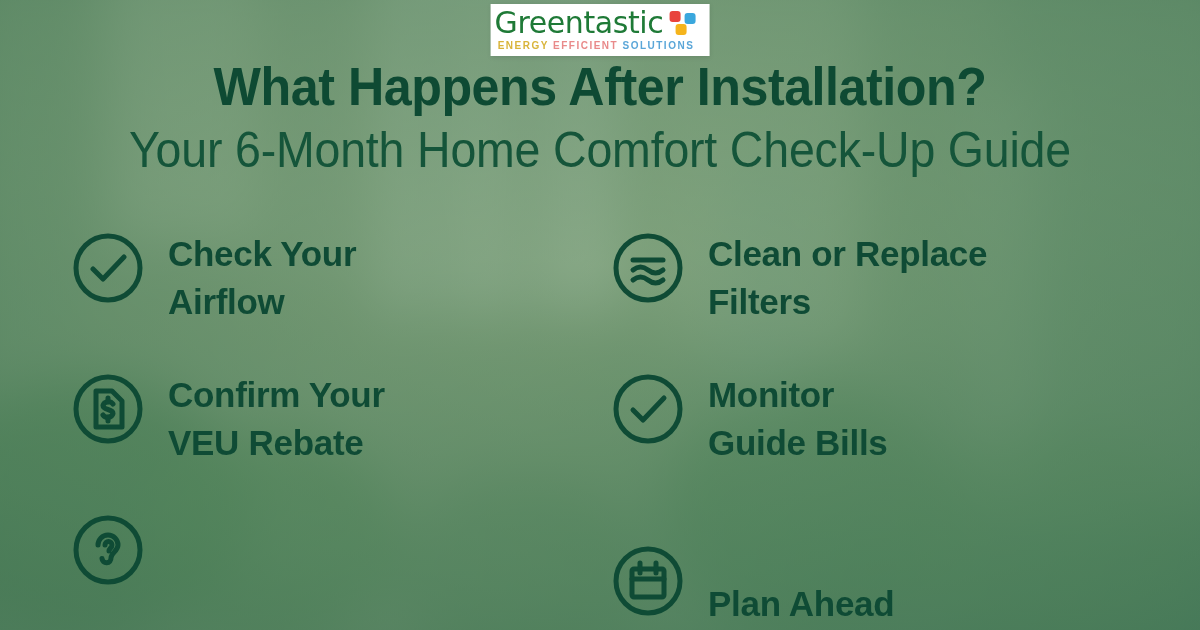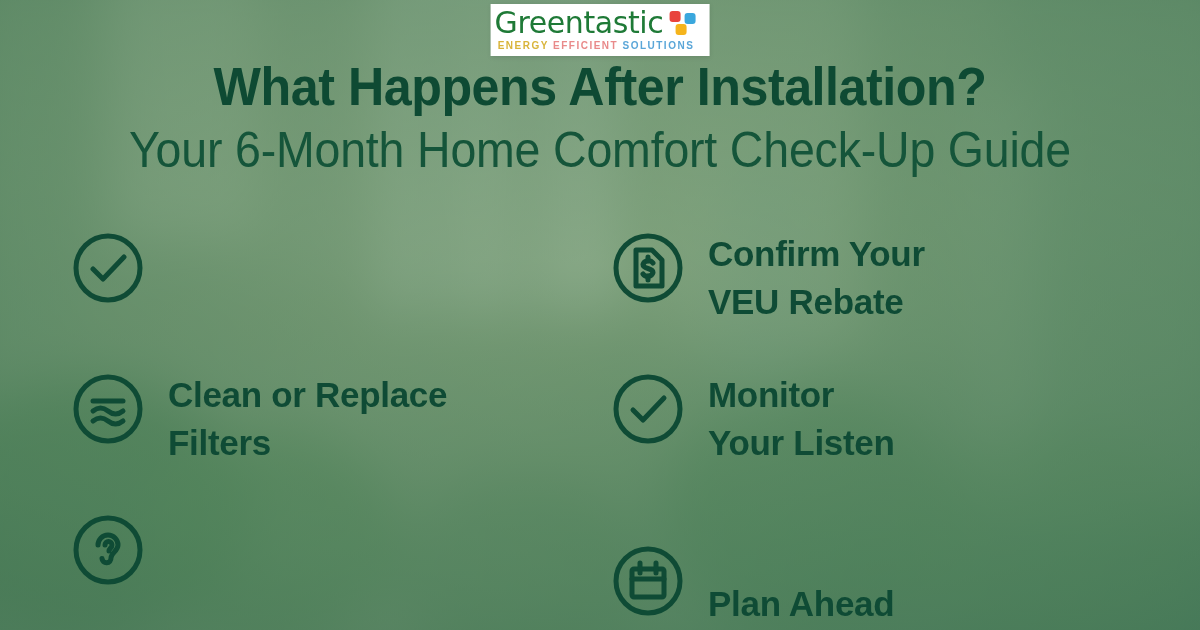--- a/index.html
+++ b/index.html
@@ -163,57 +163,59 @@
 
     <div class="grid">
 
       <div class="item">
         <span class="icon-wrap">
           <svg viewBox="0 0 76 76" fill="none" stroke="#0f4b35" stroke-width="5" stroke-linecap="round" stroke-linejoin="round">
             <circle cx="38" cy="38" r="32"></circle>
               <path d="M23 39 L33 49 L54 27"></path>
           </svg>
         </span>
+        <span class="item-label">Check Your
+Airflow</span>
+      </div>
+
+      <div class="item">
+        <span class="icon-wrap">
+          <svg viewBox="0 0 76 76" fill="none" stroke="#0f4b35" stroke-width="5" stroke-linecap="round" stroke-linejoin="round">
+            <circle cx="38" cy="38" r="32"></circle>
+            <path d="M23 30 h30"></path>
+            <path d="M23 40 q7.5 -6 15 0 t15 0"></path>
+            <path d="M23 50 q7.5 -6 15 0 t15 0"></path>
+          </svg>
+        </span>
+        <span class="item-label">Clean or Replace
+Filters</span>
       </div>
 
       <div class="item">
         <span class="icon-wrap">
           <svg viewBox="0 0 76 76" fill="none" stroke="#0f4b35" stroke-width="5" stroke-linecap="round" stroke-linejoin="round">
             <circle cx="38" cy="38" r="32"></circle>
             <path d="M26 20 h16 l10 10 v26 h-26 z"></path>
             <path d="M43 33 a5.5 5 0 0 0 -10 1.5 c0 5 10 3 10 8 a5.5 5 0 0 1 -10 1.5"></path>
             <path d="M38 27 v4 M38 46 v4"></path>
           </svg>
         </span>
         <span class="item-label">Confirm Your
 VEU Rebate</span>
       </div>
 
       <div class="item">
         <span class="icon-wrap">
           <svg viewBox="0 0 76 76" fill="none" stroke="#0f4b35" stroke-width="5" stroke-linecap="round" stroke-linejoin="round">
             <circle cx="38" cy="38" r="32"></circle>
-            <path d="M23 30 h30"></path>
-            <path d="M23 40 q7.5 -6 15 0 t15 0"></path>
-            <path d="M23 50 q7.5 -6 15 0 t15 0"></path>
-          </svg>
-        </span>
-        <span class="item-label">Clean or Replace
-Filters</span>
-      </div>
-
-      <div class="item">
-        <span class="icon-wrap">
-          <svg viewBox="0 0 76 76" fill="none" stroke="#0f4b35" stroke-width="5" stroke-linecap="round" stroke-linejoin="round">
-            <circle cx="38" cy="38" r="32"></circle>
               <path d="M23 39 L33 49 L54 27"></path>
           </svg>
         </span>
         <span class="item-label">Monitor
-Your Listen</span>
+Guide Bills</span>
       </div>
 
       <div class="item">
         <span class="icon-wrap">
           <svg viewBox="0 0 76 76" fill="none" stroke="#0f4b35" stroke-width="5" stroke-linecap="round" stroke-linejoin="round">
             <circle cx="38" cy="38" r="32"></circle>
             <path d="M28 33 a10 10 0 0 1 20 0 c0 6 -7 8 -7 13 a4.5 4.5 0 0 1 -9 .5"></path>
             <path d="M35 33 a3.5 3.5 0 0 1 7 0 c0 3 -3 3.5 -3 6"></path>
           </svg>
         </span>

